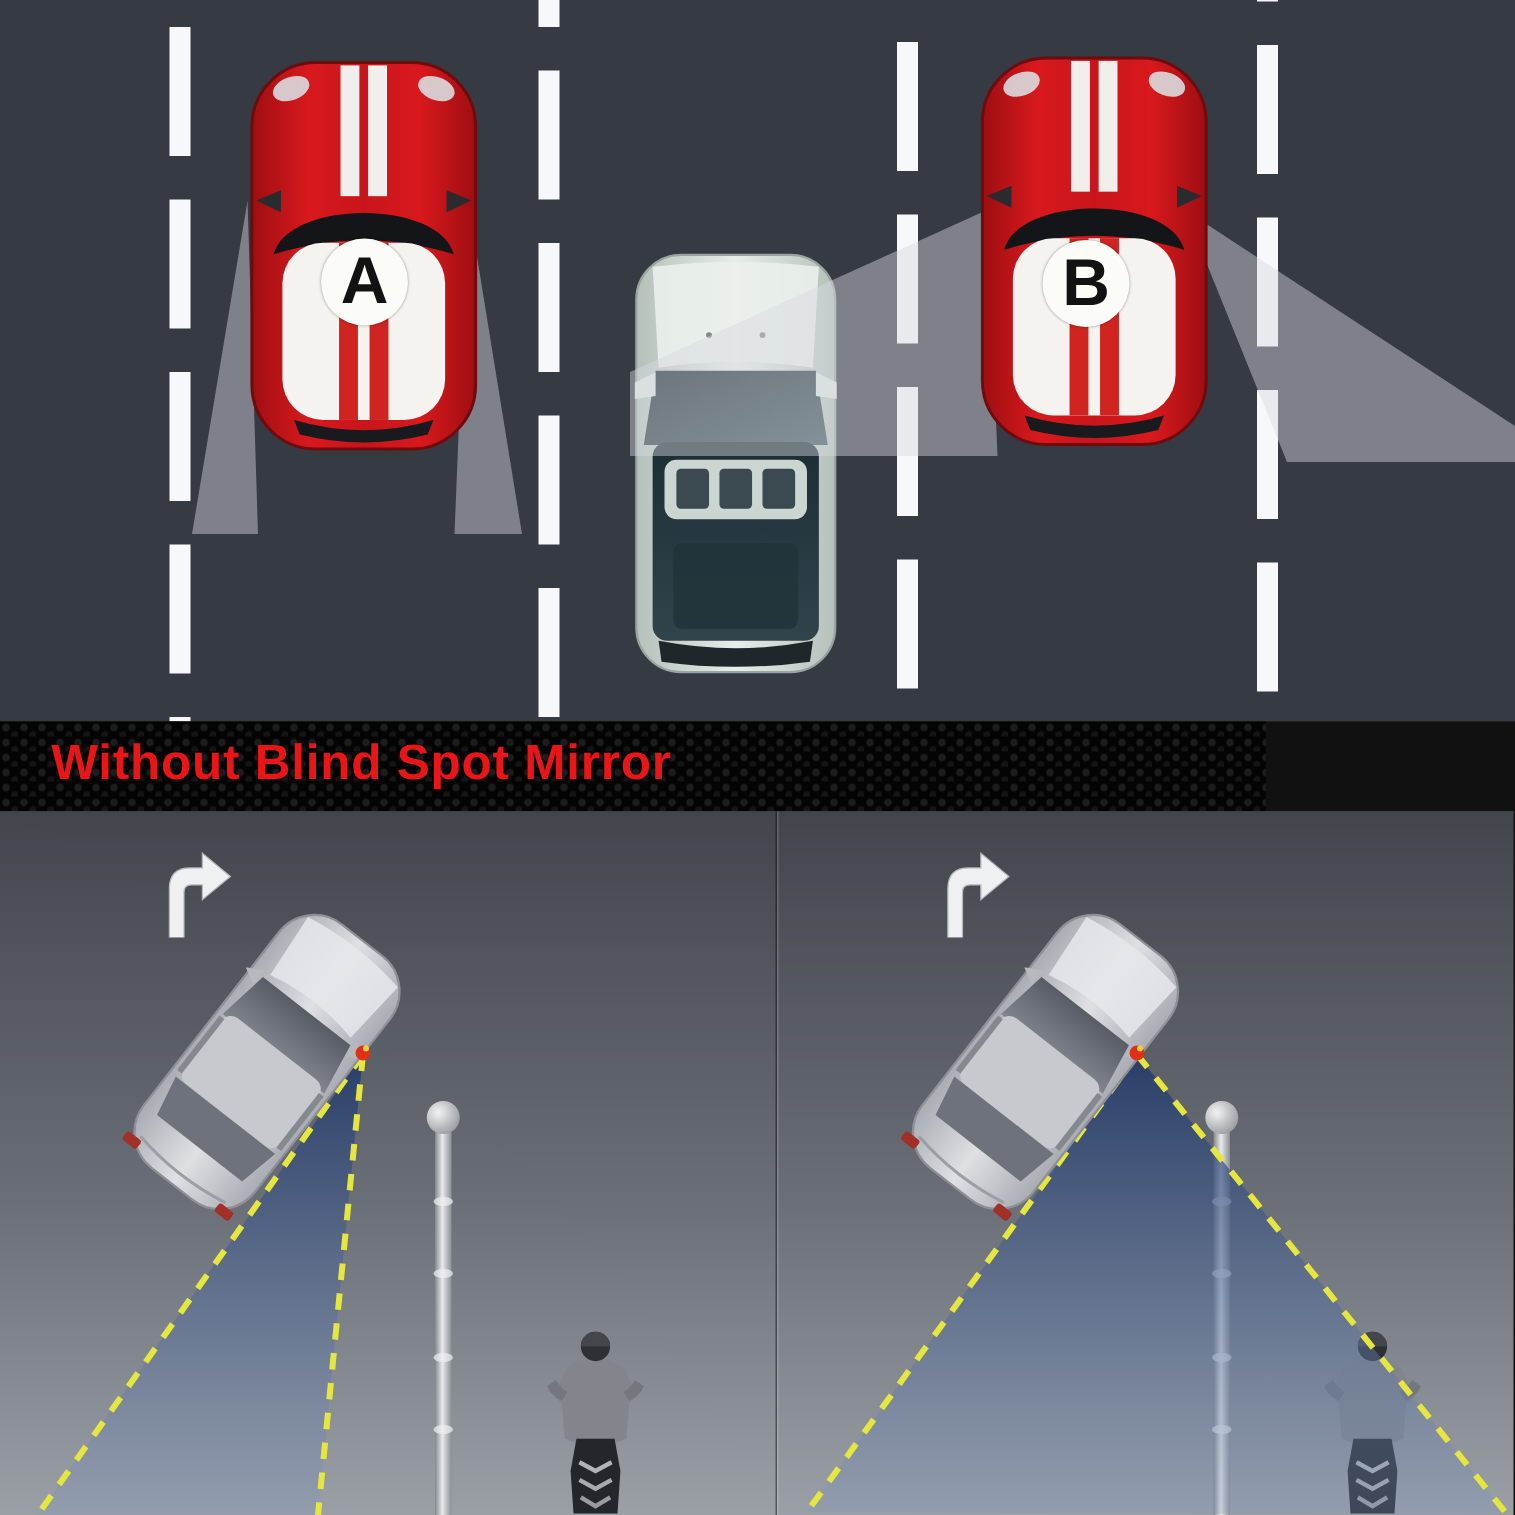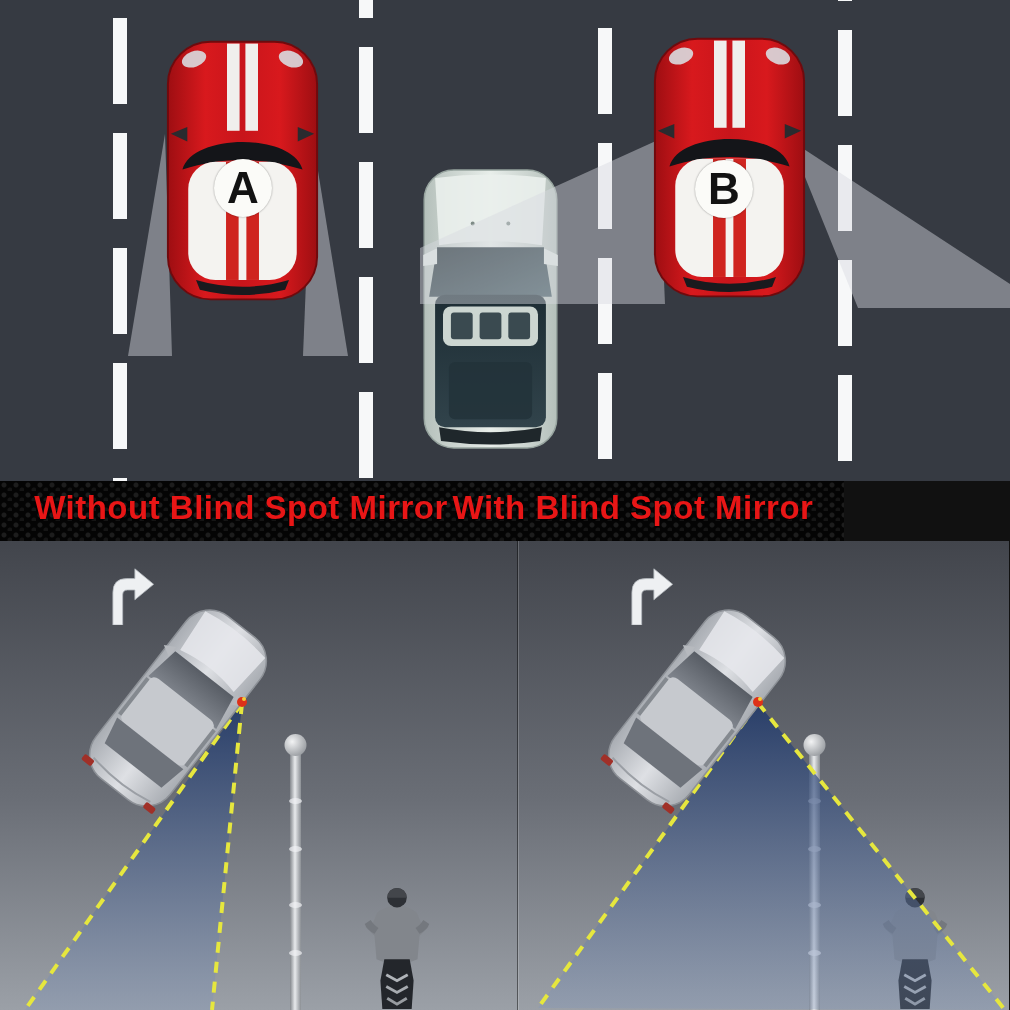--- a/index.html
+++ b/index.html
@@ -179,23 +179,20 @@
     </div>
     <div class="label-badge" style="left:695px;top:160px">
       <span>B</span>
     </div>
   </div>
 
   <div class="caption-band">
     <div class="caption-cell left">
       <span class="caption-text">Without Blind Spot Mirror</span>
     </div>
-    <div class="caption-cell">
-      <span class="caption-text">With Blind Spot Mirror</span>
-    </div>
   </div>
 
   <div class="bottom-section">
 
     <div class="panel without">
       <svg width="518" height="469" viewBox="0 0 518 469">
         <use href="#turn-arrow" x="104" y="27" width="52" height="57"></use>
         <g>
           <rect x="290" y="212" width="11" height="257" fill="url(#poleGrad)"></rect>
           <circle cx="295.5" cy="204" r="11" fill="url(#ballGrad)"></circle>

